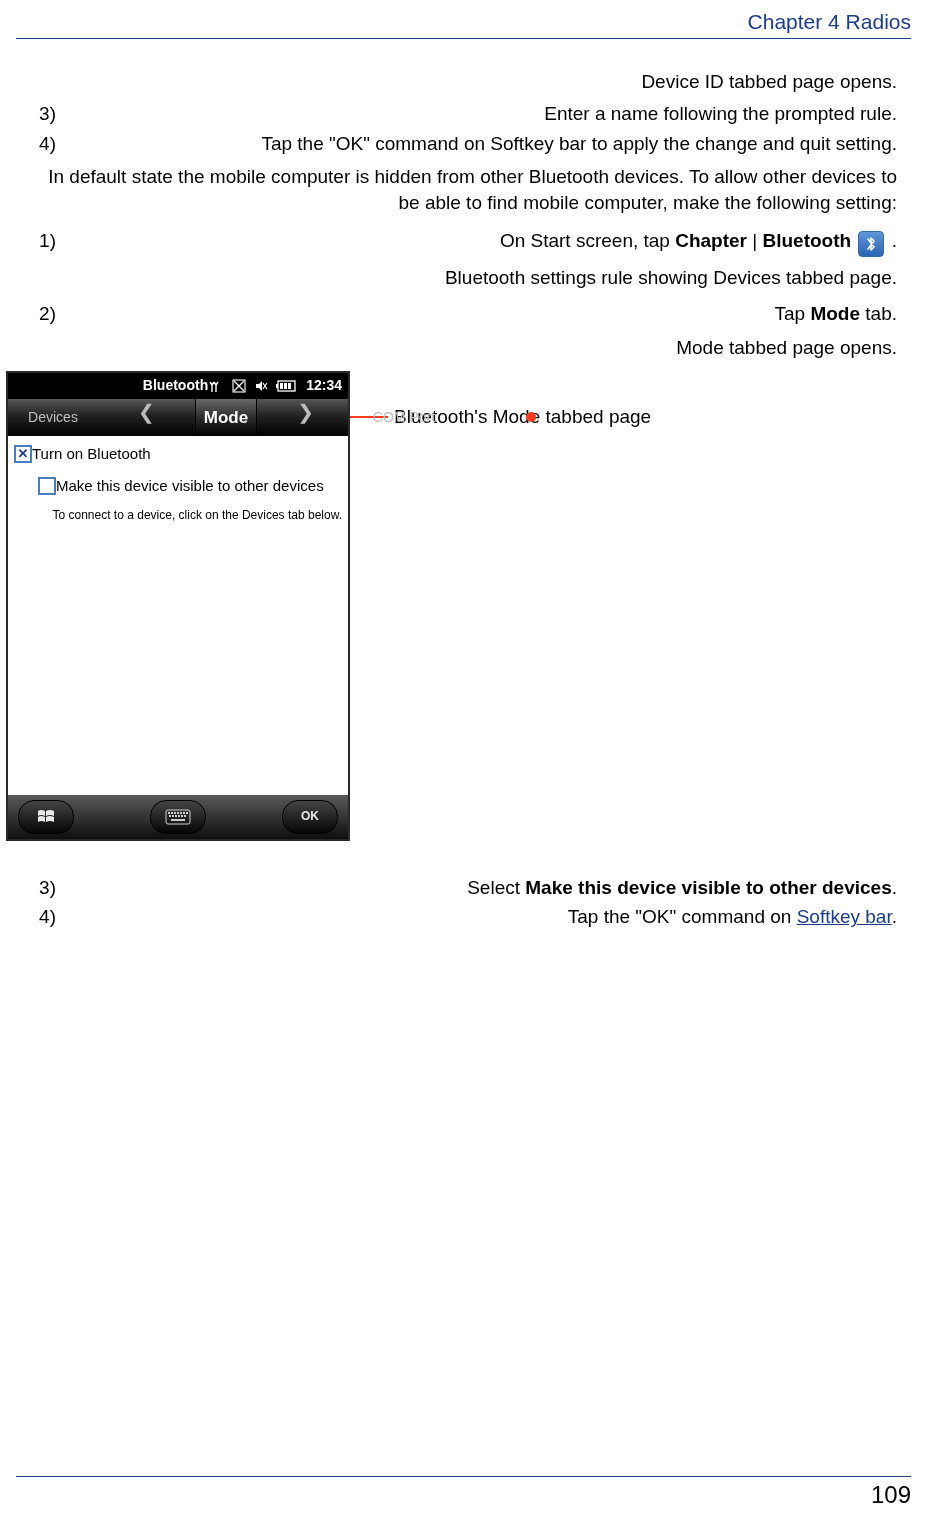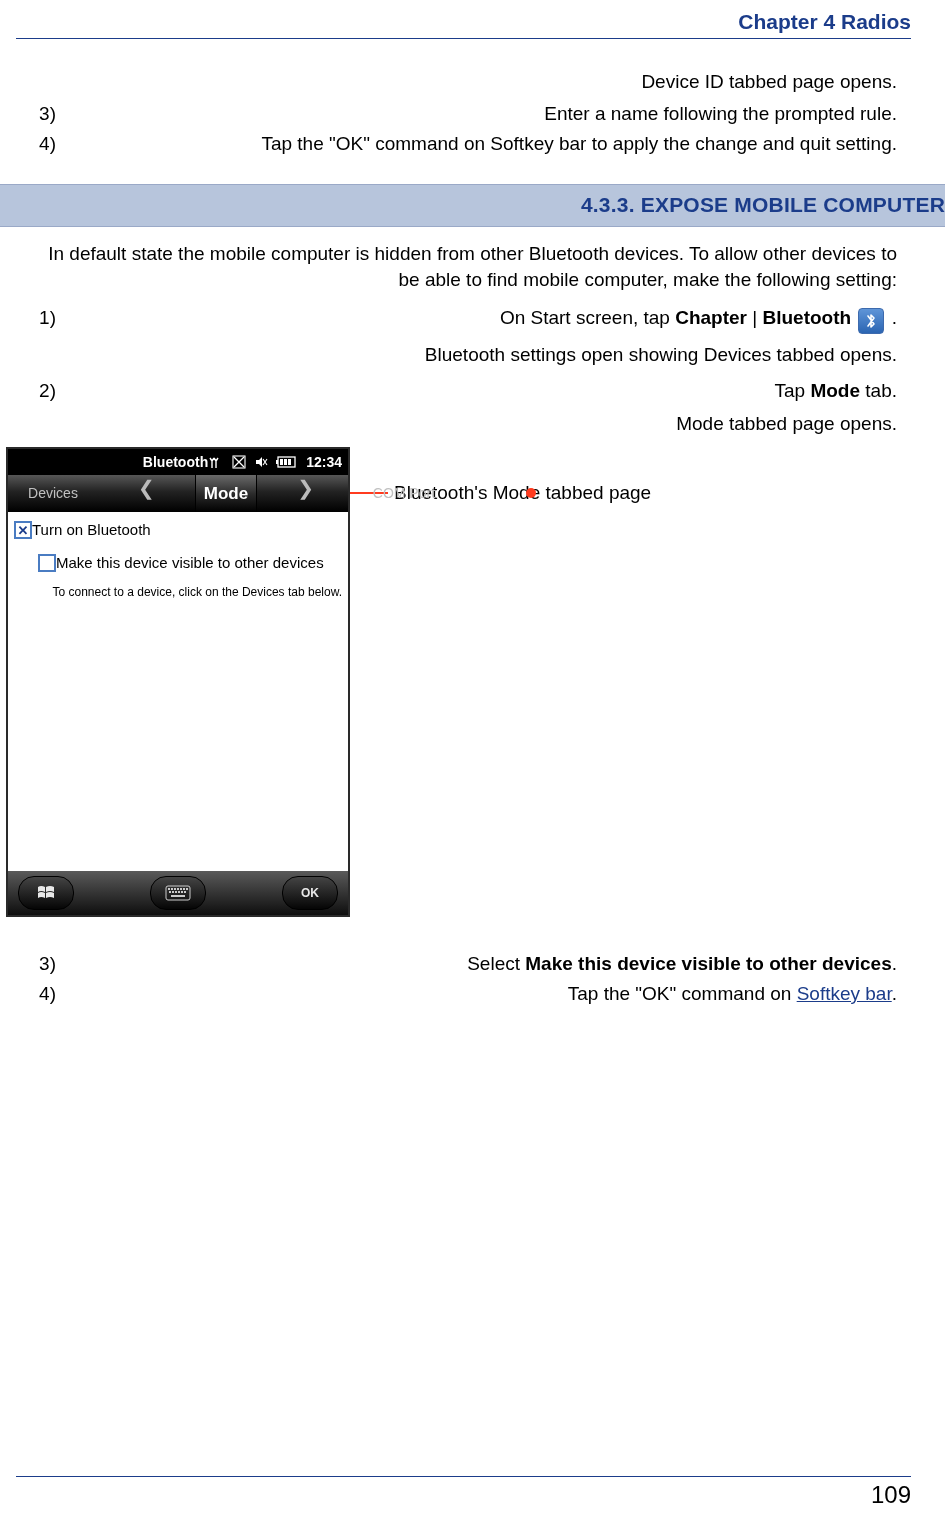--- a/index.html
+++ b/index.html
@@ -14,21 +14,21 @@
     width: 945px;
     min-height: 1537px;
     position: relative;
     box-sizing: border-box;
     padding: 10px 48px 20px 26px;
   }
   .header-line {
     text-align: right;
     color: #1b3c8a;
     font-family: "Trebuchet MS", Tahoma, sans-serif;
-    font-weight: 700;
+    font-weight: 400;
     font-size: 21px;
     padding: 0 0 4px 0;
     margin-right: -14px;
   }
   .hr-top {
     border: 0;
     border-top: 1.5px solid #1b3c8a;
     margin: 0 -14px 0 -10px;
   }
   .body-area {
@@ -241,39 +241,35 @@
 
     <div class="ol-item">
       <div class="ol-num">3)</div>
       <div class="ol-txt">Enter a name following the prompted rule.</div>
     </div>
     <div class="ol-item">
       <div class="ol-num">4)</div>
       <div class="ol-txt">Tap the "OK" command on Softkey bar to apply the change and quit setting.</div>
     </div>
 
-    <div class="section-bar">
-      <span>4.3.3.</span>
-      <span>EXPOSE MOBILE COMPUTER</span>
-    </div>
 
     <div class="para">In default state the mobile computer is hidden from other Bluetooth devices. To allow other devices to be able to find mobile computer, make the following setting:</div>
 
     <div class="ol-item">
       <div class="ol-num">1)</div>
       <div class="ol-txt">
         <span>On Start screen, tap </span><span class="bold">Chapter</span><span> | </span><span class="bold">Bluetooth</span>
         <span class="bt-icon">
           <svg width="12" height="16" viewBox="0 0 12 16">
               <path d="M3 3 L9 11 L6 14 L6 2 L9 5 L3 13" stroke="#fff" stroke-width="1.6" fill="none" stroke-linejoin="round" stroke-linecap="round"></path>
             </svg>
         </span><span> .</span>
       </div>
     </div>
-    <div class="indent-sub">Bluetooth settings open showing Devices tabbed opens.</div>
+    <div class="indent-sub">Bluetooth settings rule showing Devices tabbed page.</div>
 
     <div class="ol-item">
       <div class="ol-num">2)</div>
       <div class="ol-txt">
         <span>Tap </span><span class="bold">Mode</span><span> tab.</span>
       </div>
     </div>
     <div class="indent-sub">Mode tabbed page opens.</div>
 
     <div class="screenshot-row">

